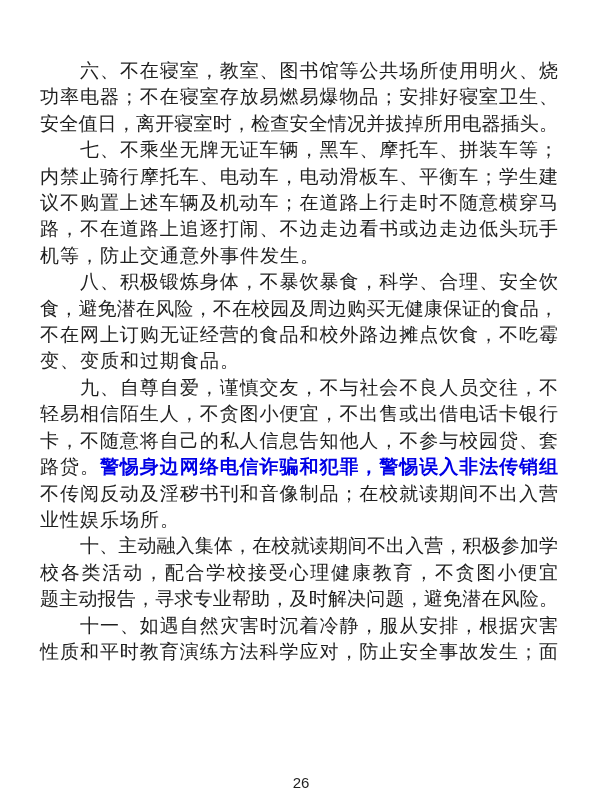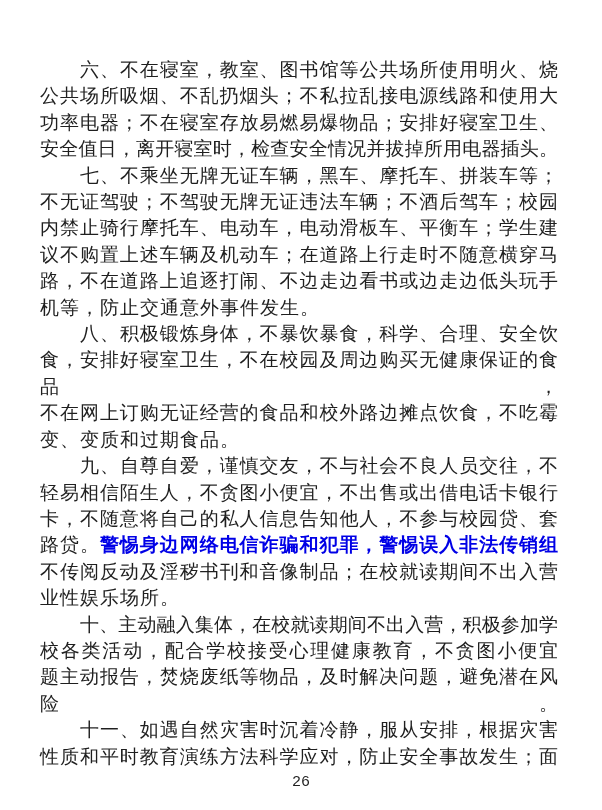--- a/index.html
+++ b/index.html
@@ -5,21 +5,21 @@
   html, body {
     margin: 0; padding: 0;
     background: #ffffff;
   }
   .page {
     position: relative;
     width: 602px;
     height: 810px;
     background: #ffffff;
     overflow: hidden;
-    font-family: Liberation Mono, monospace;
+    font-family: Liberation Sans, sans-serif;
     color: #1f1f1f;
   }
   .content {
     position: absolute;
     left: 40px;
     top: 58px;
     width: 518px;
     font-size: 19px;
     line-height: 26.4px;
   }
@@ -55,46 +55,44 @@
     color: #1f1f1f;
   }
 </style>
 </head>
 <body>
 
 <div class="page" style="color: rgb(31, 31, 31);">
   <div class="content">
 
     <div class="ln j ind"><span>六、不在寝室，教室、图书馆等公共场所使用明火、烧</span></div>
-    <div class="ln j"><span>公共场所吸烟、不乱扔烟头；不私拉乱接电源线路和使用大</span></div>
     <div class="ln j"><span>功率电器；不在寝室存放易燃易爆物品；安排好寝室卫生、</span></div>
     <div class="ln j"><span>安全值日，离开寝室时，检查安全情况并拔掉所用电器插头。</span></div>
 
     <div class="ln j ind"><span>七、不乘坐无牌无证车辆，黑车、摩托车、拼装车等；</span></div>
-    <div class="ln j"><span>不无证驾驶；不驾驶无牌无证违法车辆；不酒后驾车；校园</span></div>
     <div class="ln j"><span>内禁止骑行摩托车、电动车，电动滑板车、平衡车；学生建</span></div>
     <div class="ln j"><span>议不购置上述车辆及机动车；在道路上行走时不随意横穿马</span></div>
     <div class="ln j"><span>路，不在道路上追逐打闹、不边走边看书或边走边低头玩手</span></div>
     <div class="ln end"><span>机等，防止交通意外事件发生。</span></div>
 
     <div class="ln j ind"><span>八、积极锻炼身体，不暴饮暴食，科学、合理、安全饮</span></div>
-    <div class="ln j"><span>食，安排好寝室卫生，不在校园及周边购买无健康保证的食品，</span></div>
+    <div class="ln j"><span>食，避免潜在风险，不在校园及周边购买无健康保证的食品，</span></div>
     <div class="ln j"><span>不在网上订购无证经营的食品和校外路边摊点饮食，不吃霉</span></div>
     <div class="ln end"><span>变、变质和过期食品。</span></div>
 
     <div class="ln j ind"><span>九、自尊自爱，谨慎交友，不与社会不良人员交往，不</span></div>
     <div class="ln j"><span>轻易相信陌生人，不贪图小便宜，不出售或出借电话卡银行</span></div>
     <div class="ln j"><span>卡，不随意将自己的私人信息告知他人，不参与校园贷、套</span></div>
     <div class="ln j"><span>路贷。</span><span class="hl">警惕身边网络电信诈骗和犯罪，警惕误入非法传销组</span></div>
     <div class="ln j"><span>不传阅反动及淫秽书刊和音像制品；在校就读期间不出入营</span></div>
     <div class="ln end"><span>业性娱乐场所。</span></div>
 
     <div class="ln j ind"><span>十、主动融入集体，在校就读期间不出入营，积极参加学</span></div>
     <div class="ln j"><span>校各类活动，配合学校接受心理健康教育，不贪图小便宜</span></div>
-    <div class="ln j"><span>题主动报告，焚烧废纸等物品，及时解决问题，避免潜在风险。</span></div>
+    <div class="ln j"><span>题主动报告，寻求专业帮助，及时解决问题，避免潜在风险。</span></div>
 
     <div class="ln j ind"><span>十一、如遇自然灾害时沉着冷静，服从安排，根据灾害</span></div>
     <div class="ln j"><span>性质和平时教育演练方法科学应对，防止安全事故发生；面</span></div>
 
   </div>
 
   <div class="pagenum">26</div>
 </div>
 
 </body></html>

